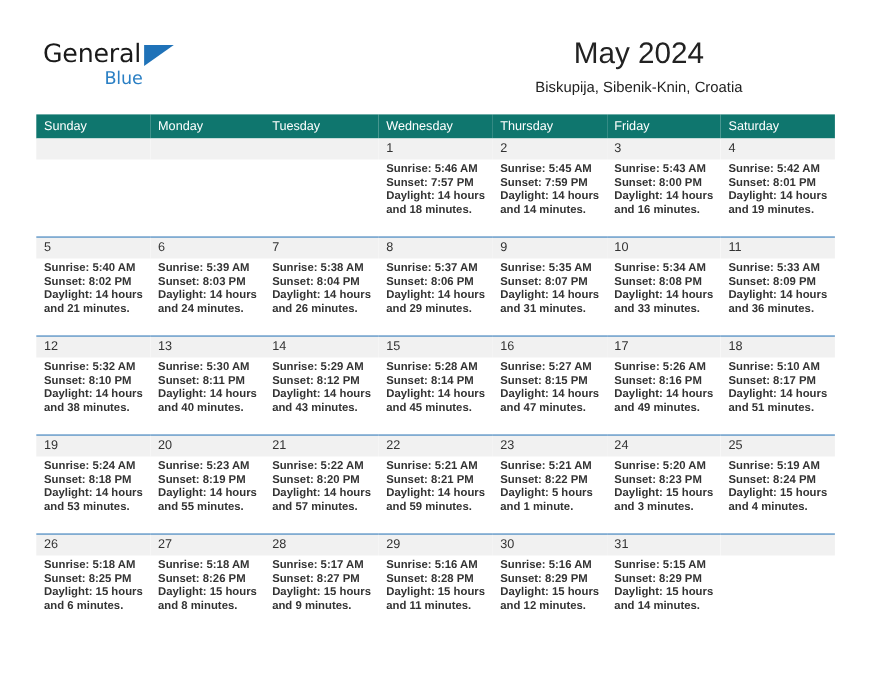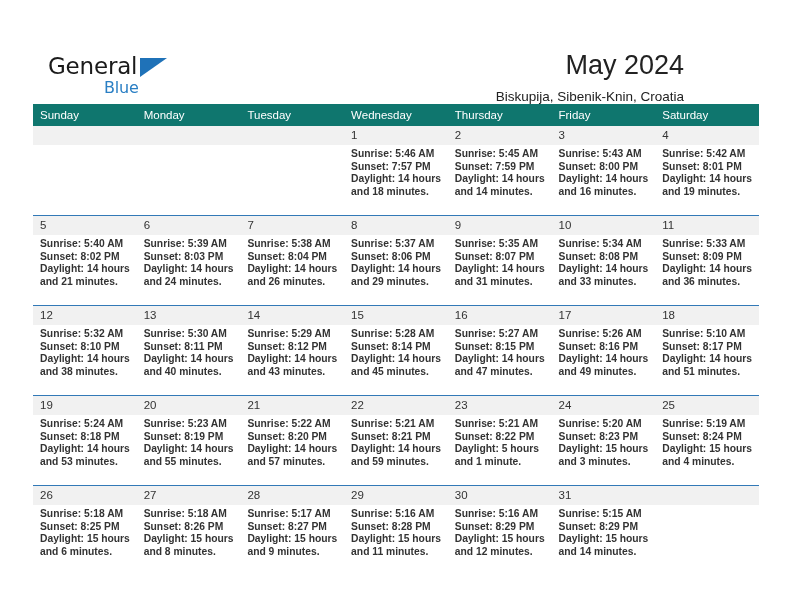--- a/index.html
+++ b/index.html
@@ -18,25 +18,24 @@
   .page {
     position: relative;
     width: 792px;
     height: 612px;
     box-sizing: border-box;
   }
 
   
   .header {
     position: absolute;
-    left: 14px;
+    left: 5px;
     top: 0;
     width: 704px;
     height: 104px;
-    margin-top: 17px;
   }
   .logo {
     position: absolute;
     left: 34px;
     top: 36px;
     width: 180px;
     height: 52px;
   }
   .logo-general {
     position: absolute;
@@ -71,20 +70,21 @@
     position: absolute;
     right: 34px;
     top: 32px;
     text-align: right;
   }
   .month-title {
     font-size: 27px;
     color: #222222;
     line-height: 32px;
     white-space: nowrap;
+    text-align: center;
   }
   .location-subtitle {
     font-size: 13.5px;
     color: #222222;
     line-height: 20px;
     margin-top: 6px;
     white-space: nowrap;
     text-align: center;
   }
 

